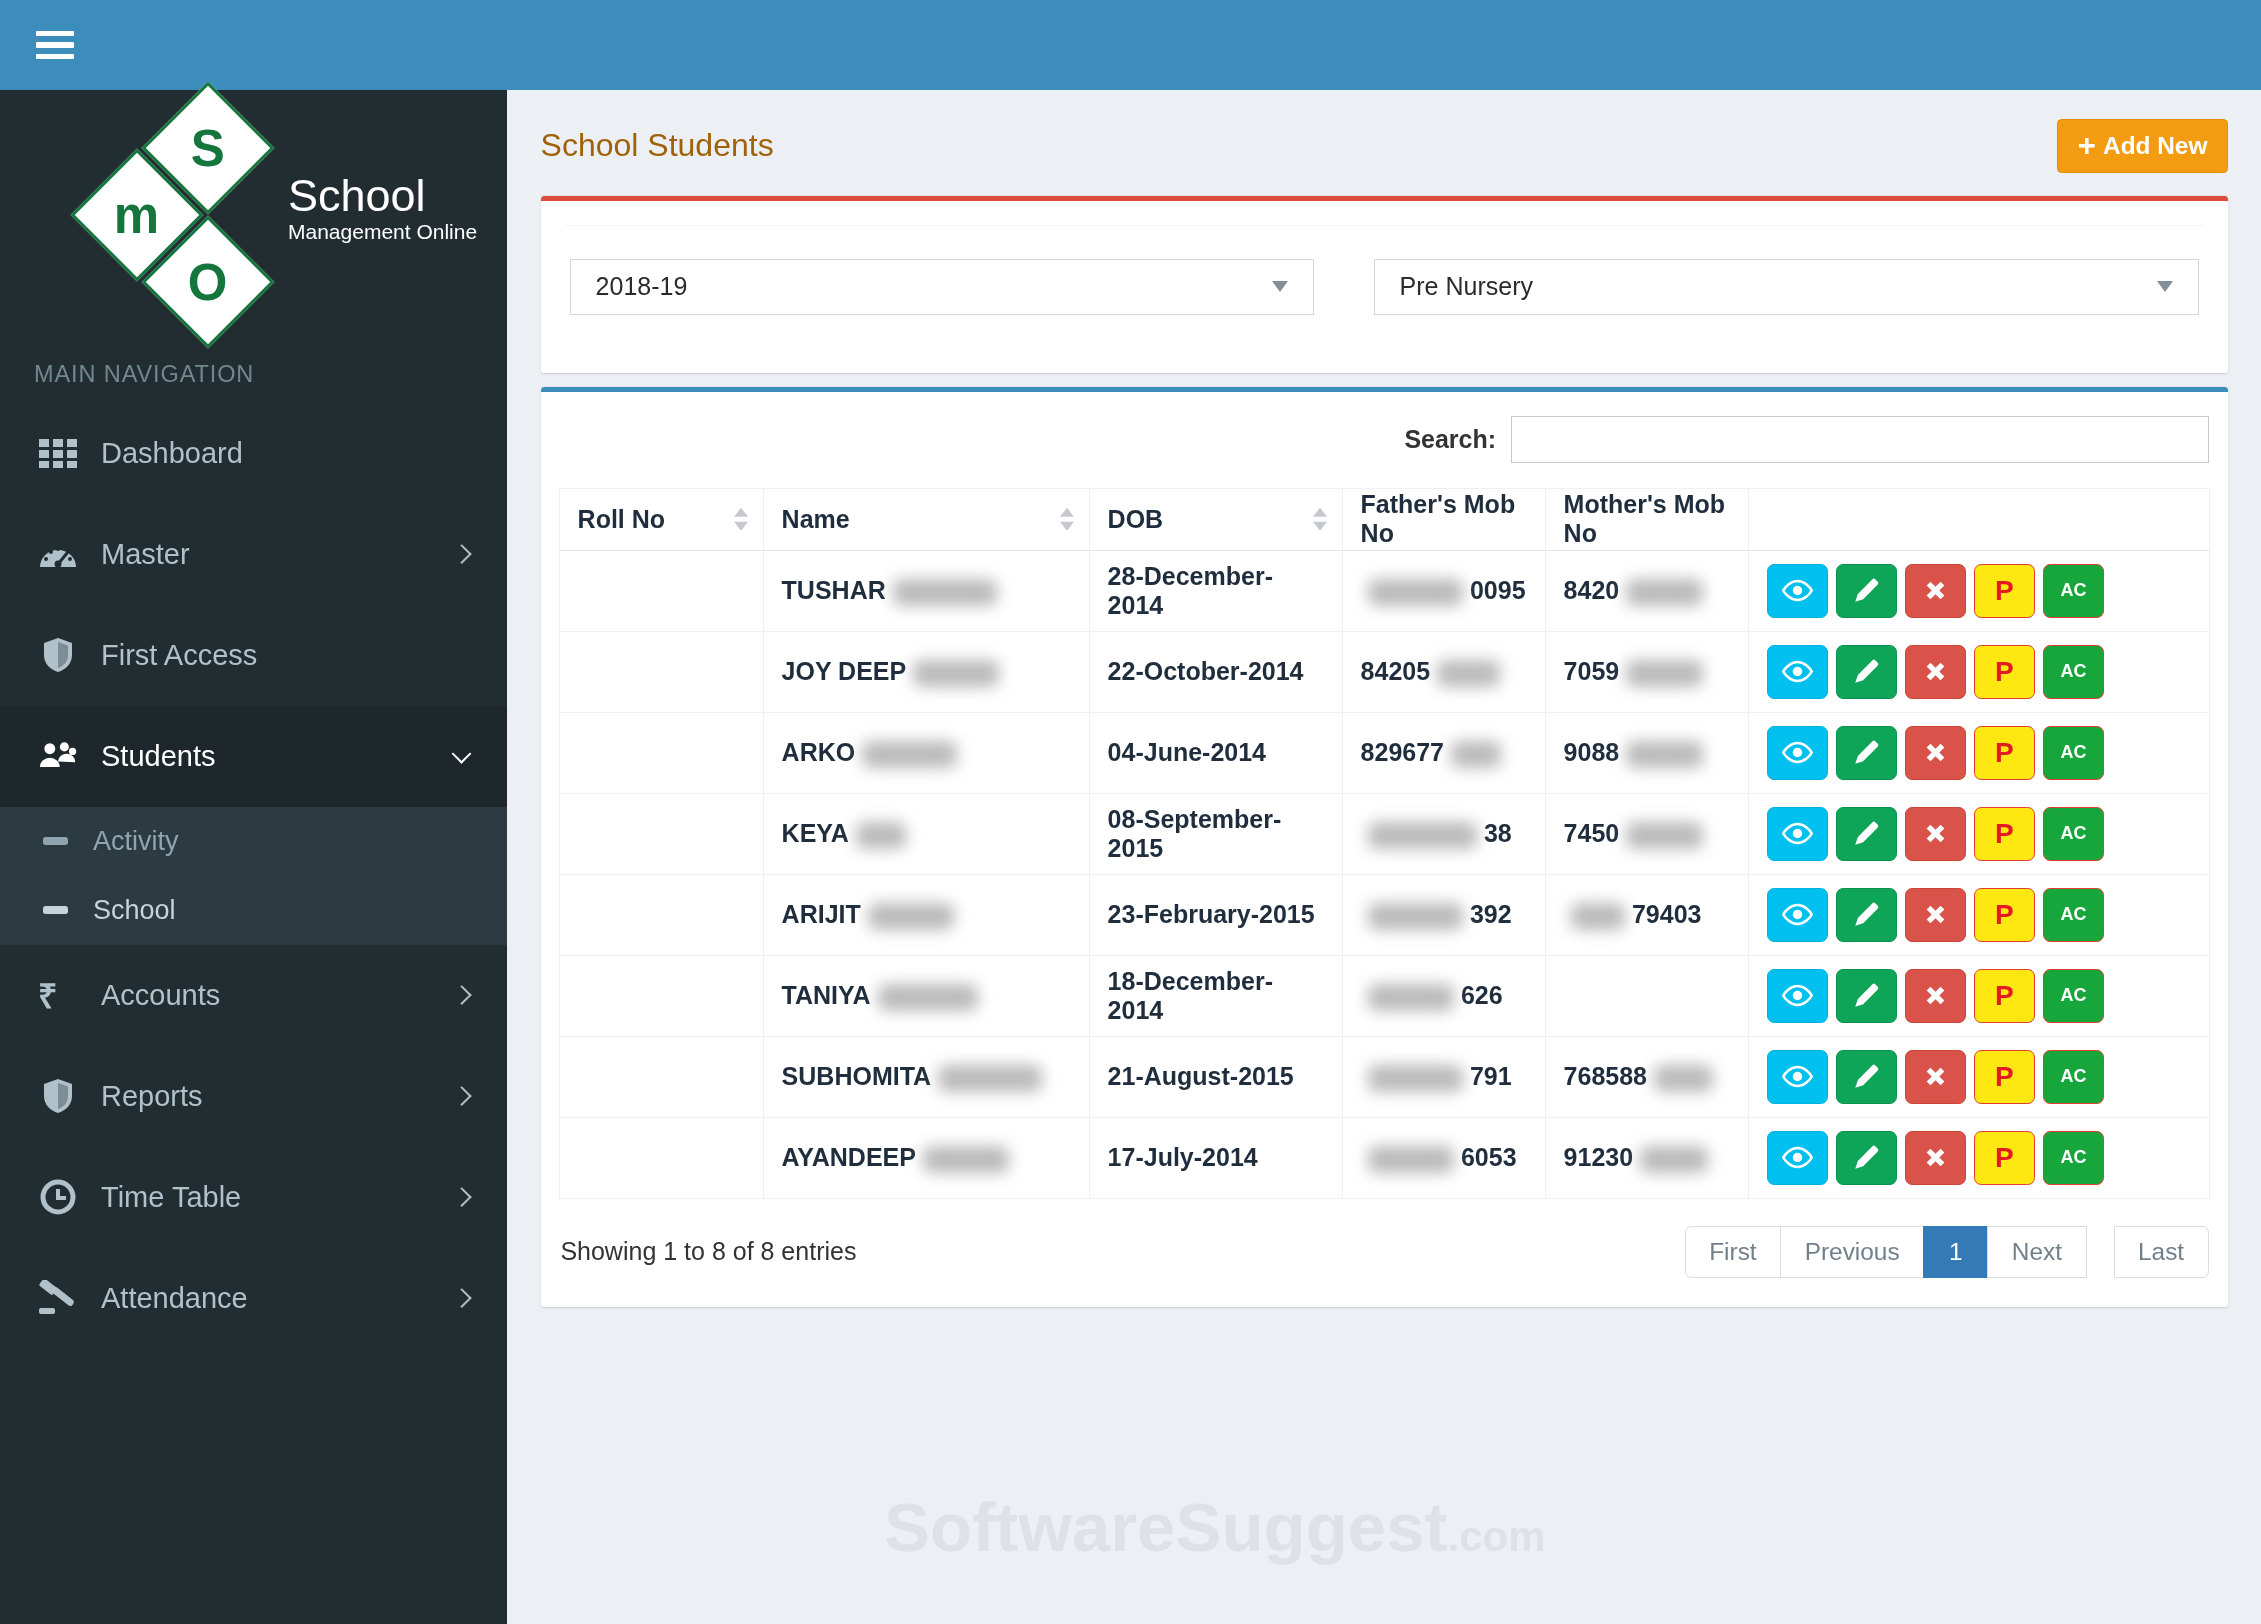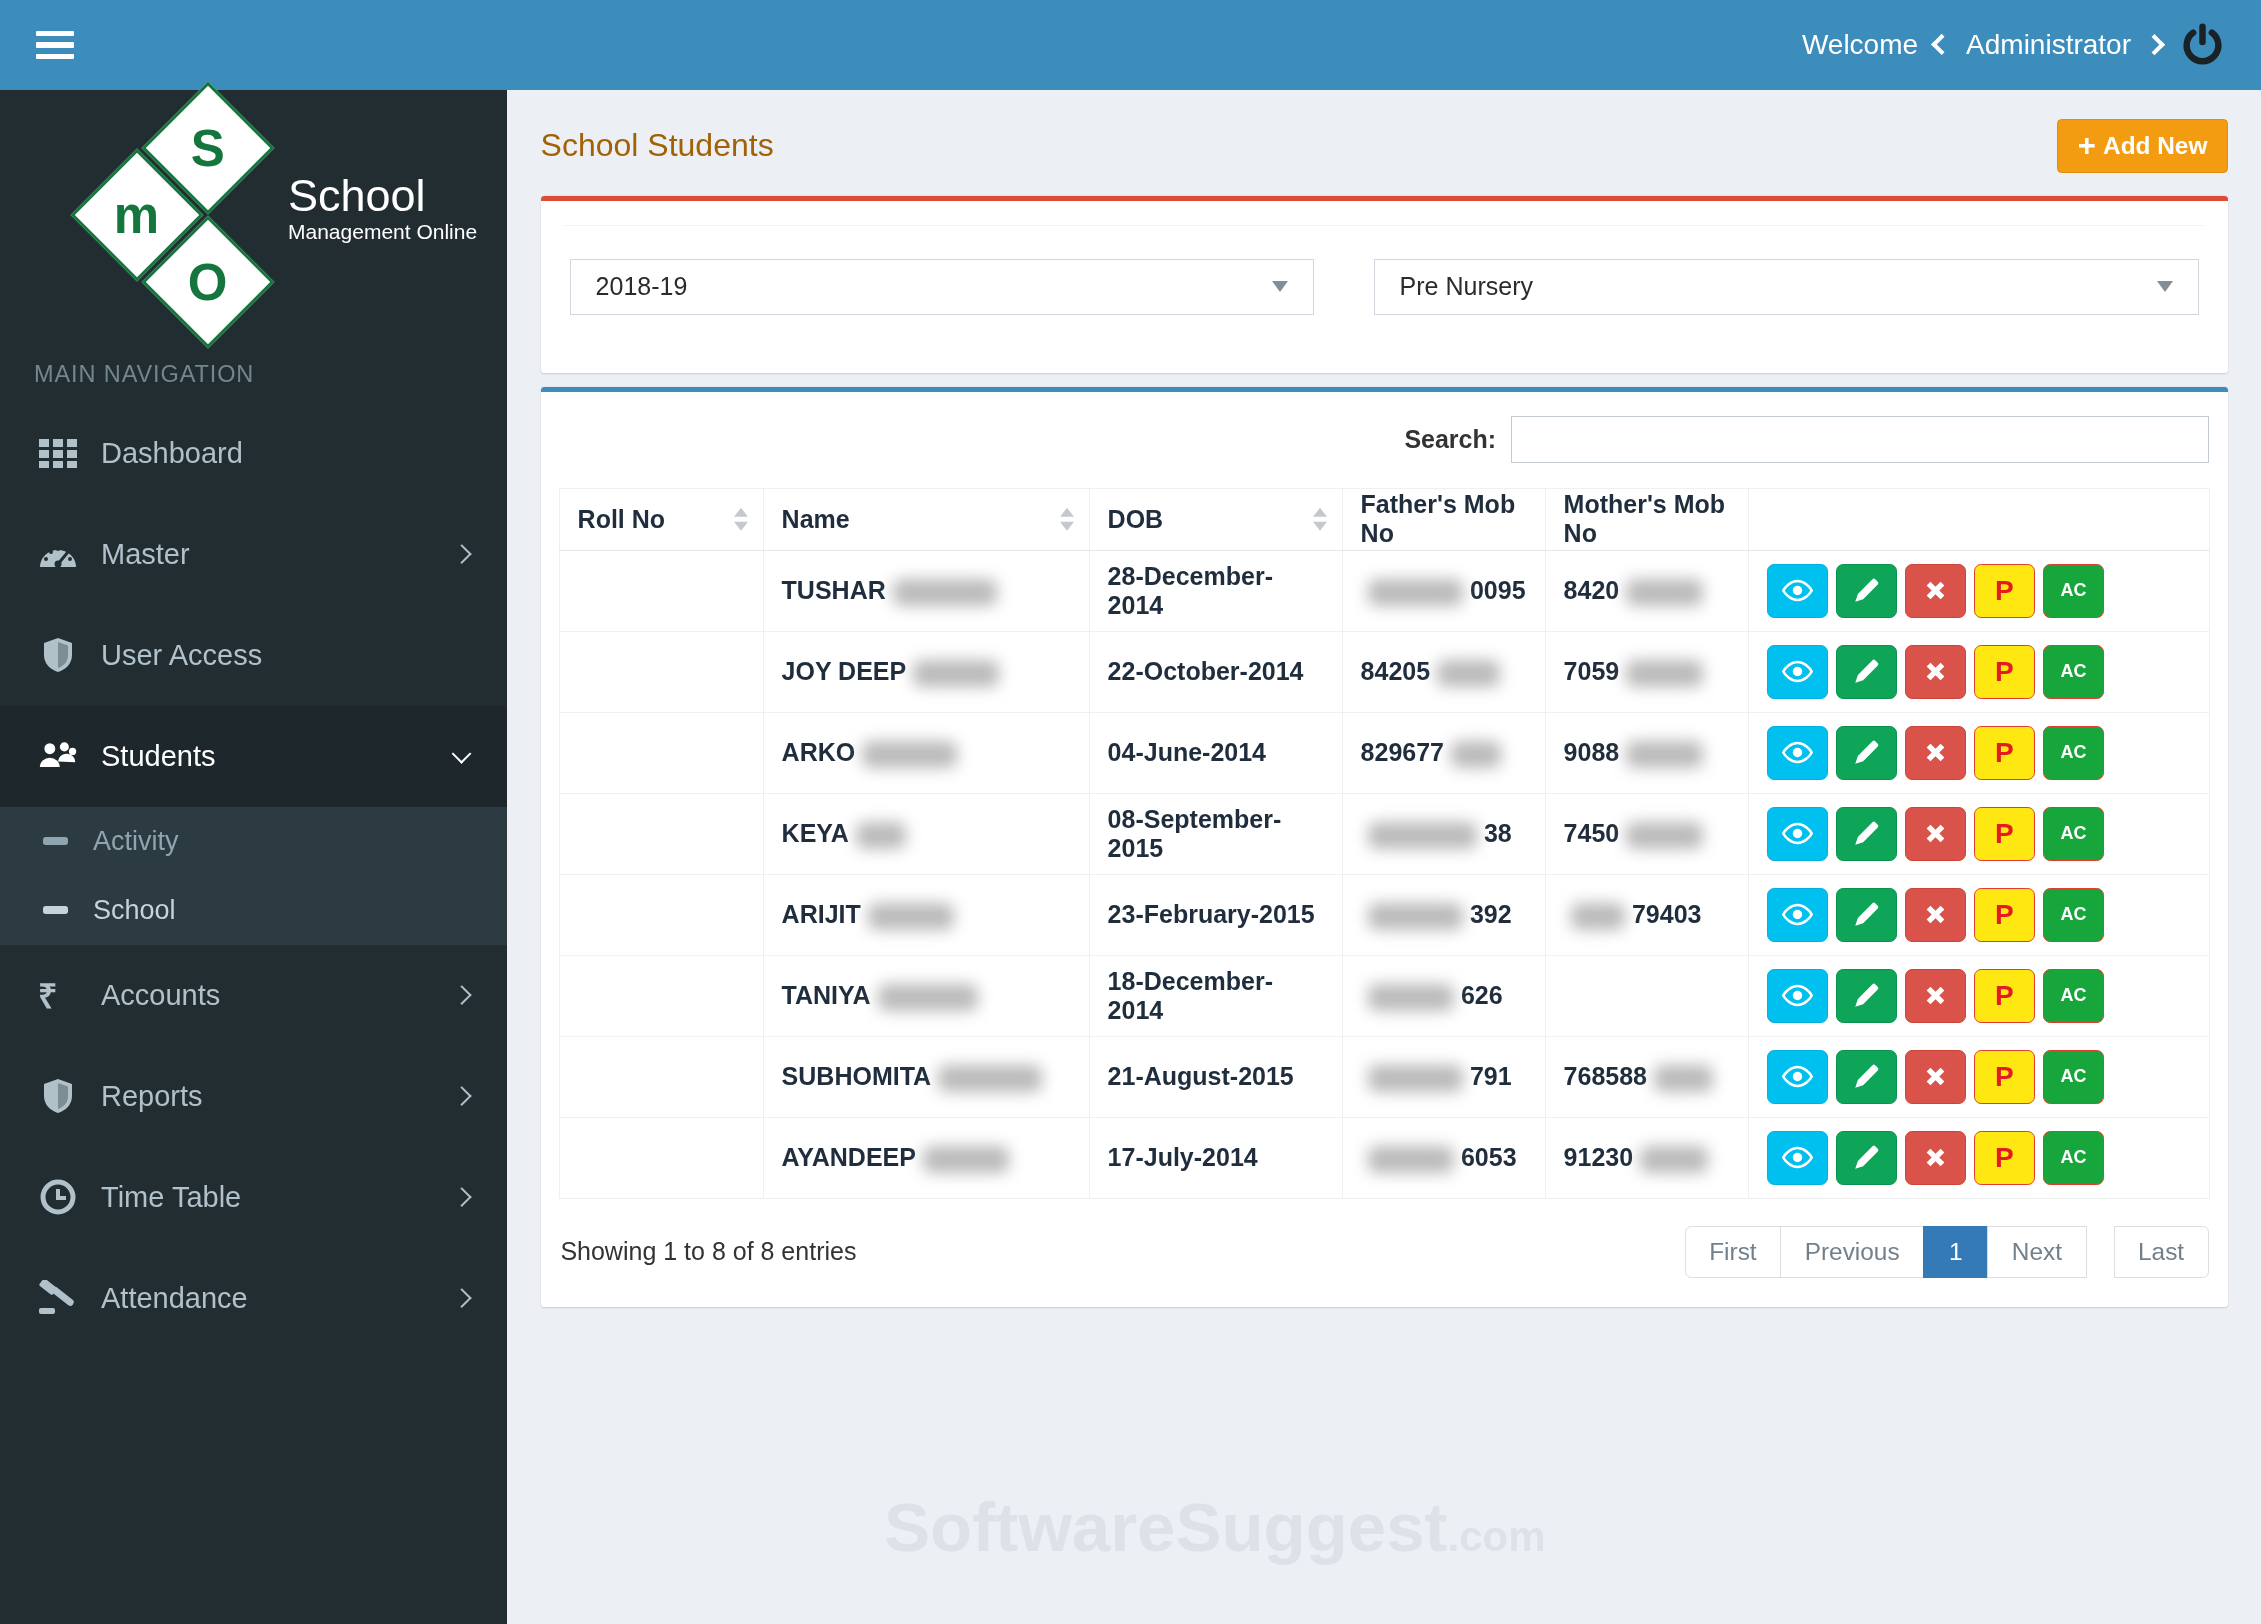--- a/index.html
+++ b/index.html
@@ -110,32 +110,20 @@
 </head>
 <body>
 
 <div class="topbar">
   <div class="navbar">
     <div class="hamburger">
       <i class="b"></i>
         <i class="b"></i>
         <i class="b"></i>
     </div>
-    <div class="nav-right">
-      <span>Welcome</span>
-      <span class="chev chev-left"></span>
-      <span>Administrator</span>
-      <span class="chev chev-right"></span>
-      <span class="power">
-        <svg viewBox="0 0 40 40">
-            <path d="M20 4 v13" stroke="#1a2226" stroke-width="5.5" stroke-linecap="round" fill="none"></path>
-            <path d="M12 9 a13.5 13.5 0 1 0 16 0" fill="none" stroke="#1a2226" stroke-width="5.5" stroke-linecap="round"></path>
-          </svg>
-      </span>
-    </div>
   </div>
 </div>
 
 <div class="sidebar">
   <div class="logo-wrap">
     <div class="diamond d-s">
         <span>S</span>
       </div>
     <div class="diamond d-m">
         <span>m</span>
@@ -183,21 +171,21 @@
         <span>Master</span>
         <span class="arrow arrow-right"></span>
       </div>
       <div class="item">
         <span class="nicon">
           <svg viewBox="0 0 32 36">
             <path d="M16 1 L30 6 V18 c0 9-6.5 14.5-14 17 C8.5 32.5 2 27 2 18 V6 Z" fill="currentColor"></path>
             <path d="M16 5 L26 8.5 V18 c0 7-4.5 11-10 13 Z" fill="#222d32" opacity="0.35"></path>
           </svg>
         </span>
-        <span>User Access</span>
+        <span>First Access</span>
       </div>
       <div class="item active">
         <span class="nicon">
           <svg viewBox="0 0 44 36">
             <g fill="currentColor">
               <circle cx="13" cy="10" r="6"></circle>
               <path d="M2 30 a11 10 0 0 1 22 0 Z"></path>
               <circle cx="29" cy="8" r="5"></circle>
               <path d="M22 24 a9.5 9 0 0 1 19 1 Z"></path>
               <circle cx="38" cy="13" r="4"></circle>

